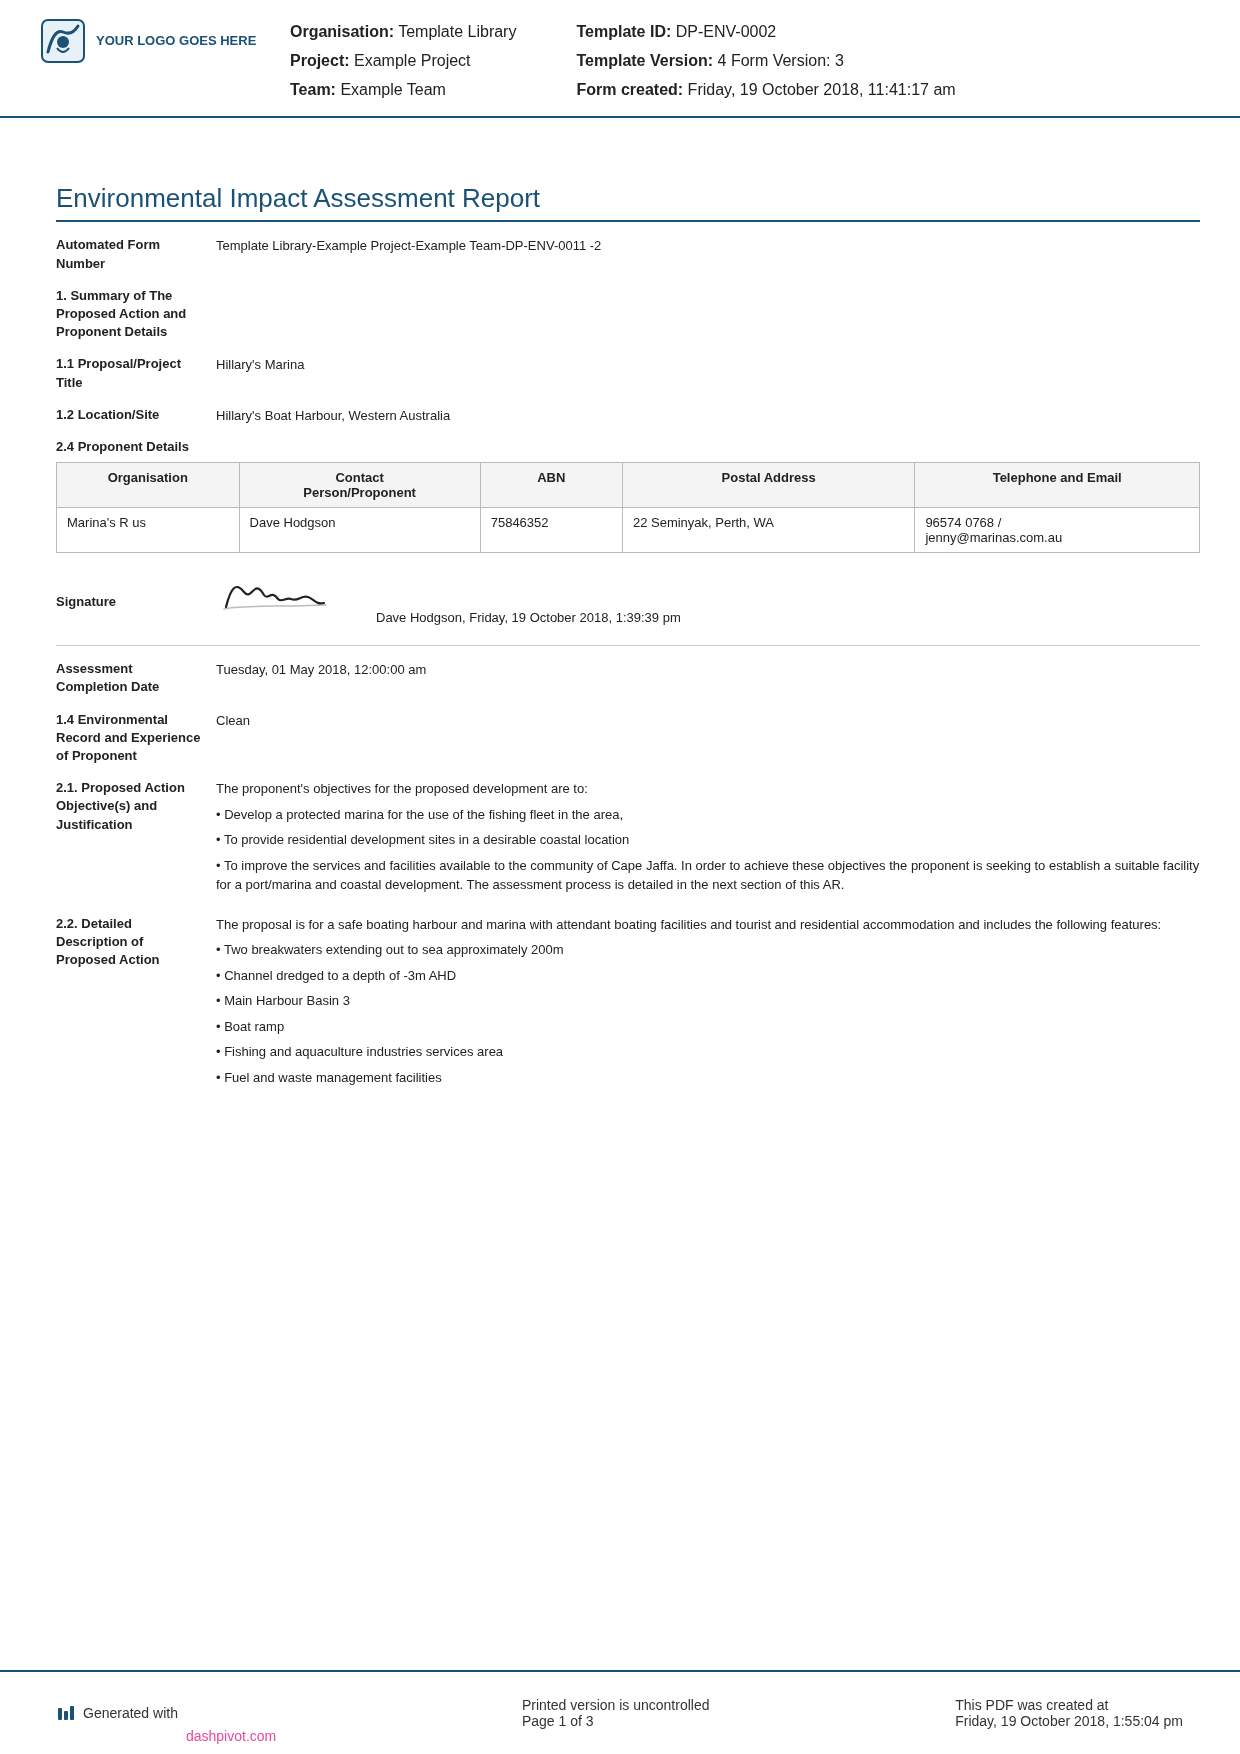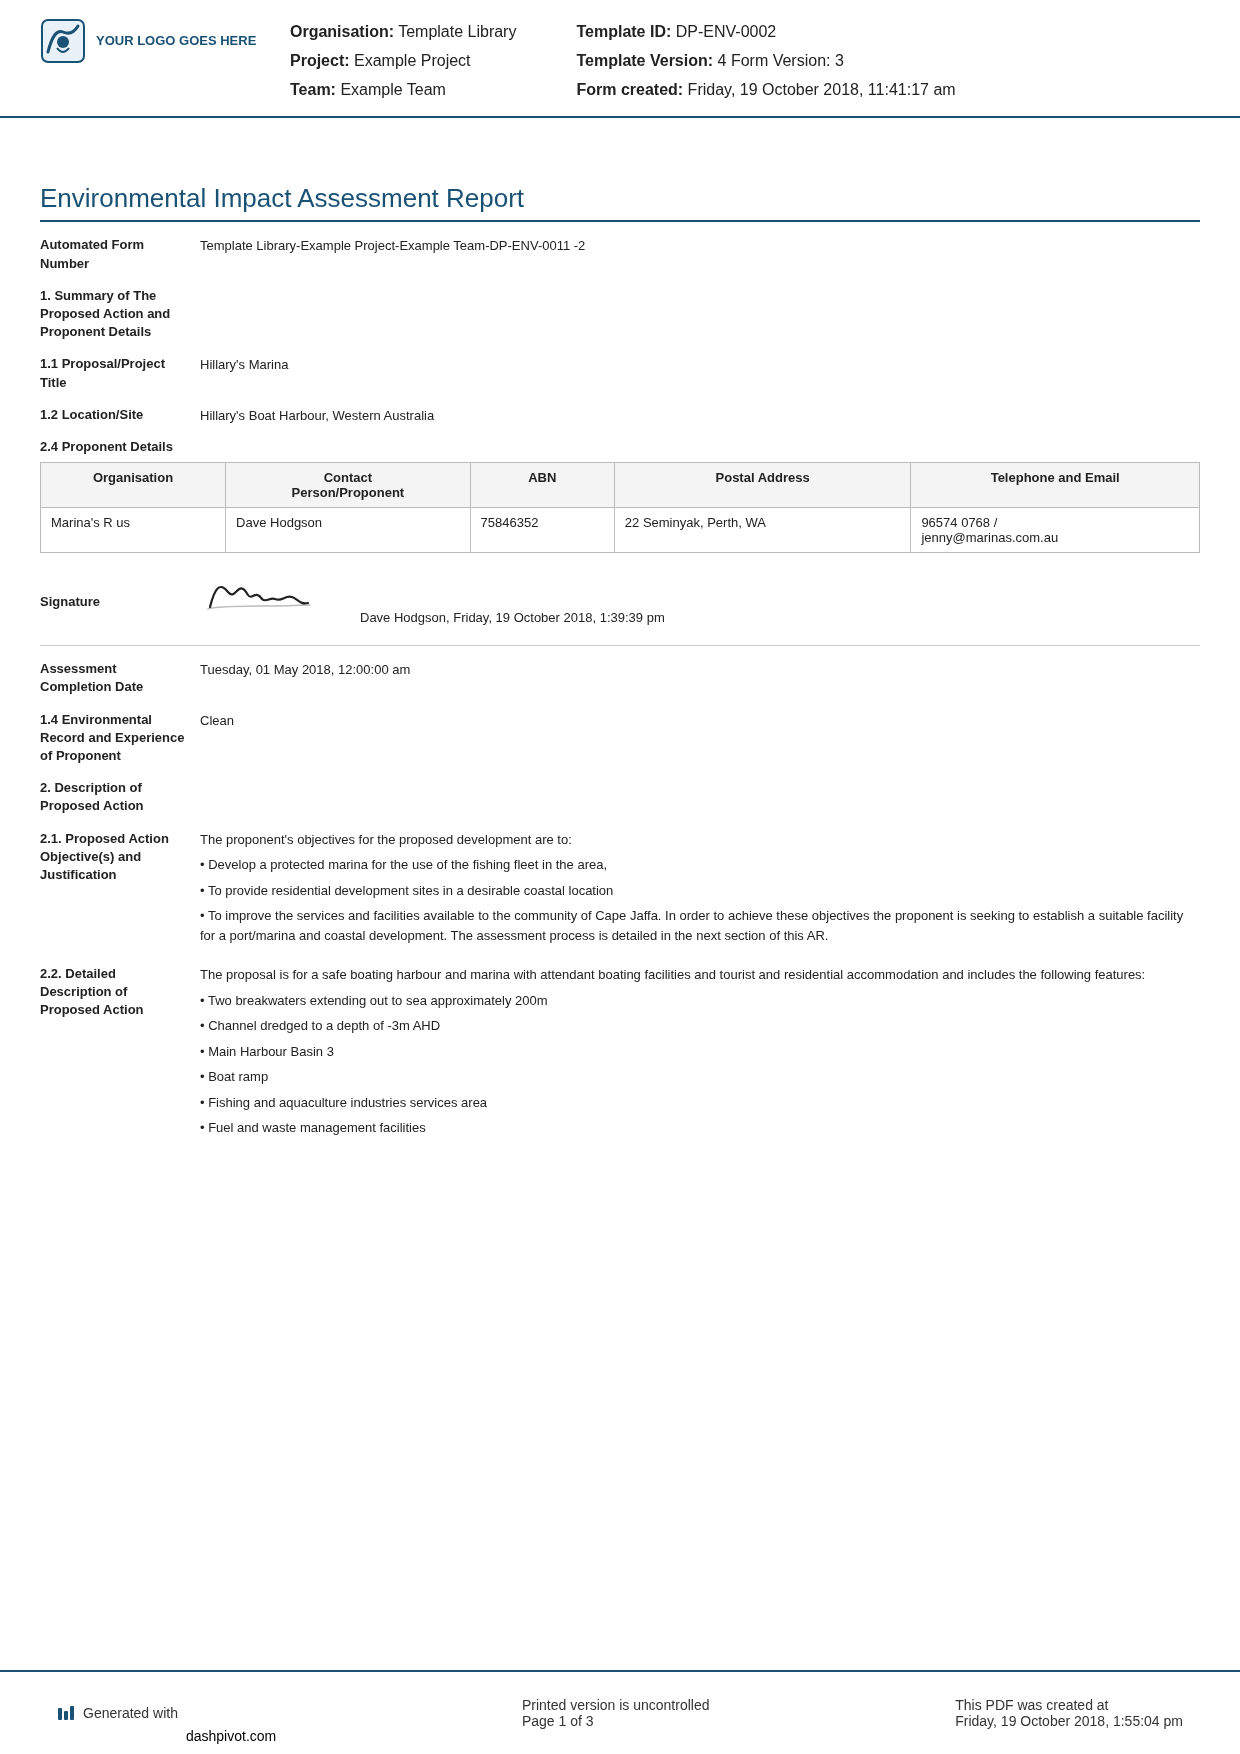--- a/index.html
+++ b/index.html
@@ -54,20 +54,21 @@
       font-size: 16px;
       line-height: 1.8;
     }
     .header-col strong {
       font-weight: bold;
     }
     
     .content {
       padding: 18px 40px 0 40px;
       flex: 1;
+      margin-left: 16px;
     }
     .report-title {
       font-size: 26px;
       font-weight: normal;
       color: #1a5276;
       border-bottom: 2px solid #1a5276;
       padding-bottom: 6px;
       margin-bottom: 14px;
     }
     .field-row {
@@ -170,21 +171,21 @@
       display: flex;
       align-items: center;
       gap: 8px;
     }
     .footer-logo-icon {
       display: inline-block;
       width: 18px;
       height: 18px;
     }
     .footer-link {
-      color: #000000;
+      color: #ec4899;
       text-decoration: none;
       margin-top: 46px;
     }
   </style>
 </head>
 <body>
 
 <div class="page">
 
   <div class="header">
@@ -297,24 +298,20 @@
     <div class="field-row">
       <div class="field-label">Assessment Completion Date</div>
       <div class="field-value">Tuesday, 01 May 2018, 12:00:00 am</div>
     </div>
 
     <div class="field-row">
       <div class="field-label">1.4 Environmental Record and Experience of Proponent</div>
       <div class="field-value">Clean</div>
     </div>
 
-    <div class="field-row">
-      <div class="field-label">2. Description of Proposed Action</div>
-      <div class="field-value"></div>
-    </div>
 
     <div class="field-row">
       <div class="field-label">2.1. Proposed Action Objective(s) and Justification</div>
       <div class="field-value">
         <div class="bullet-item">The proponent's objectives for the proposed development are to:</div>
         <div class="bullet-item">• Develop a protected marina for the use of the fishing fleet in the area,</div>
         <div class="bullet-item">• To provide residential development sites in a desirable coastal location</div>
         <div class="bullet-item">• To improve the services and facilities available to the community of Cape Jaffa. In order to achieve these objectives the proponent is seeking to establish a suitable facility for a port/marina and coastal development. The assessment process is detailed in the next section of this AR.</div>
       </div>
     </div>

